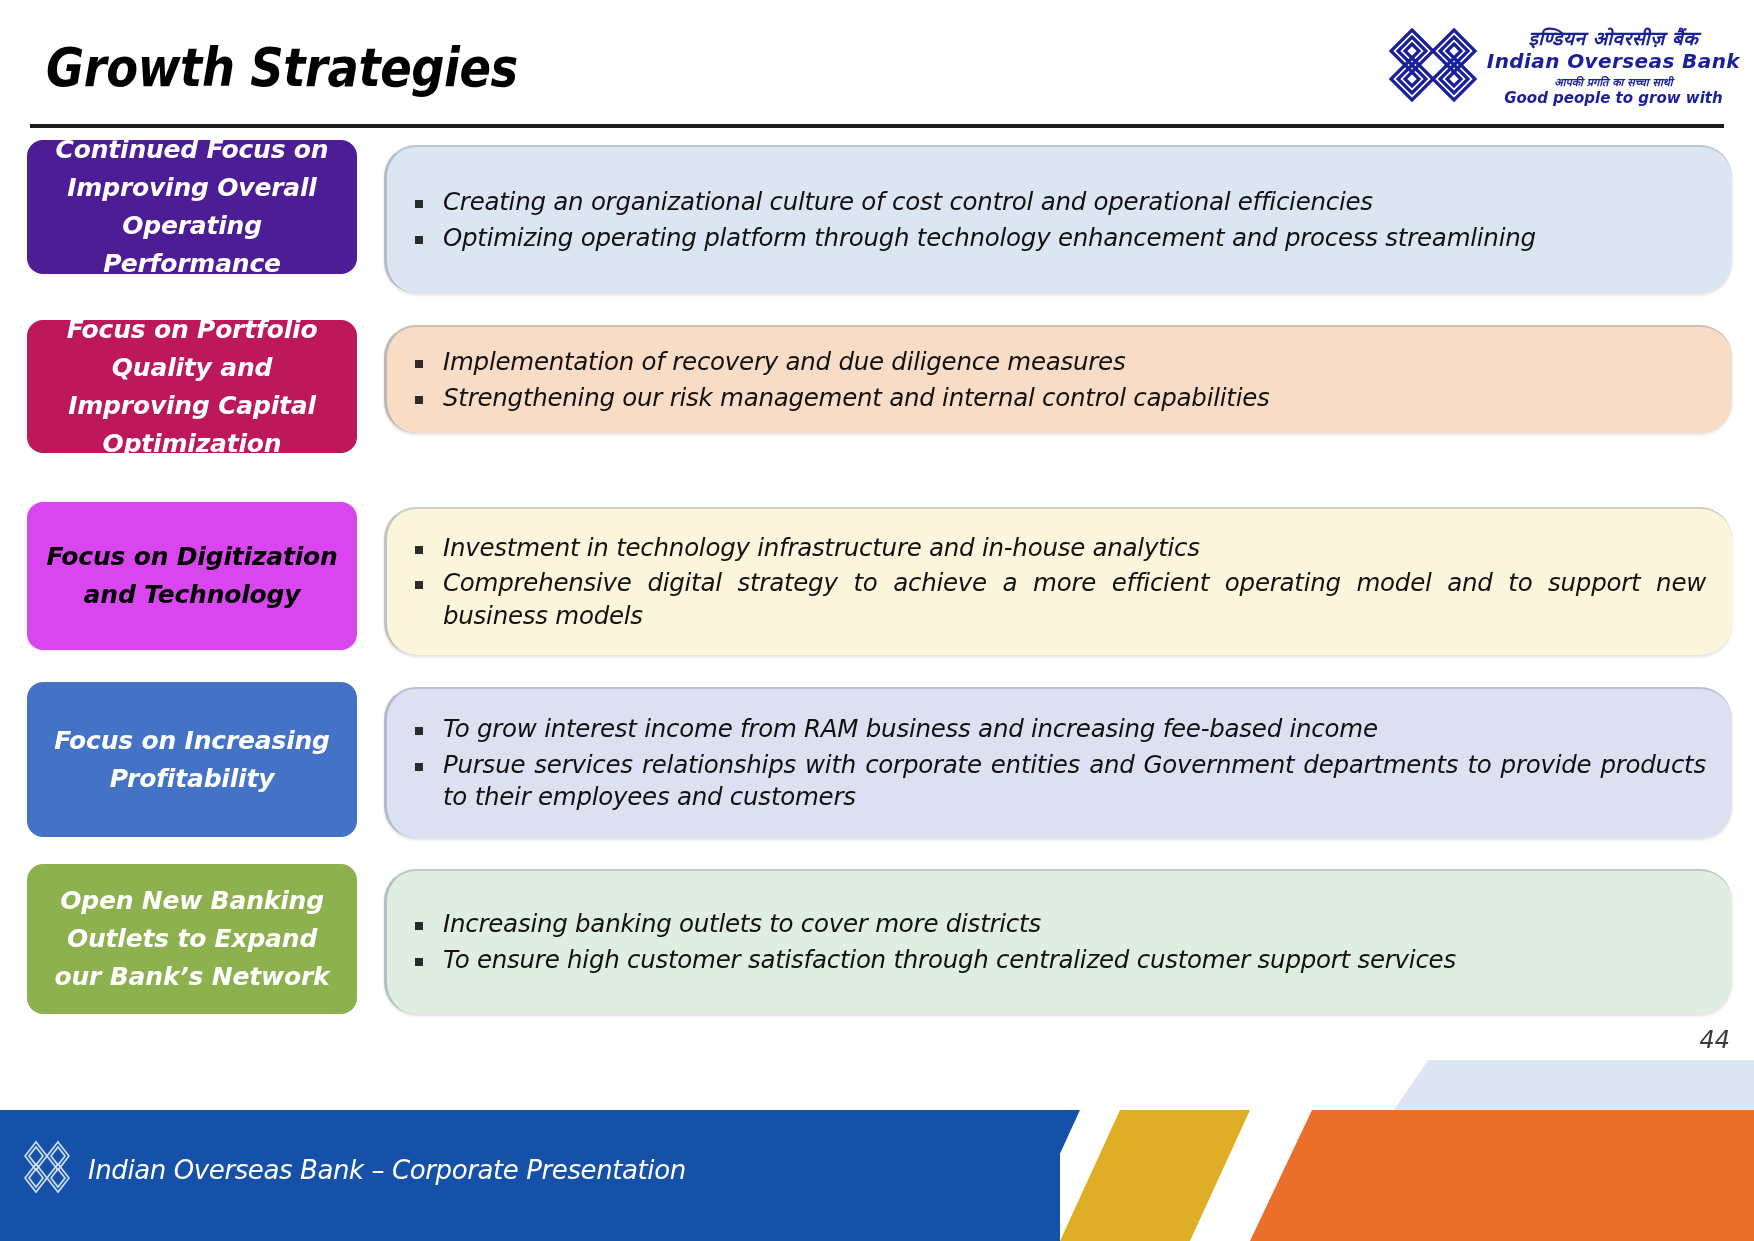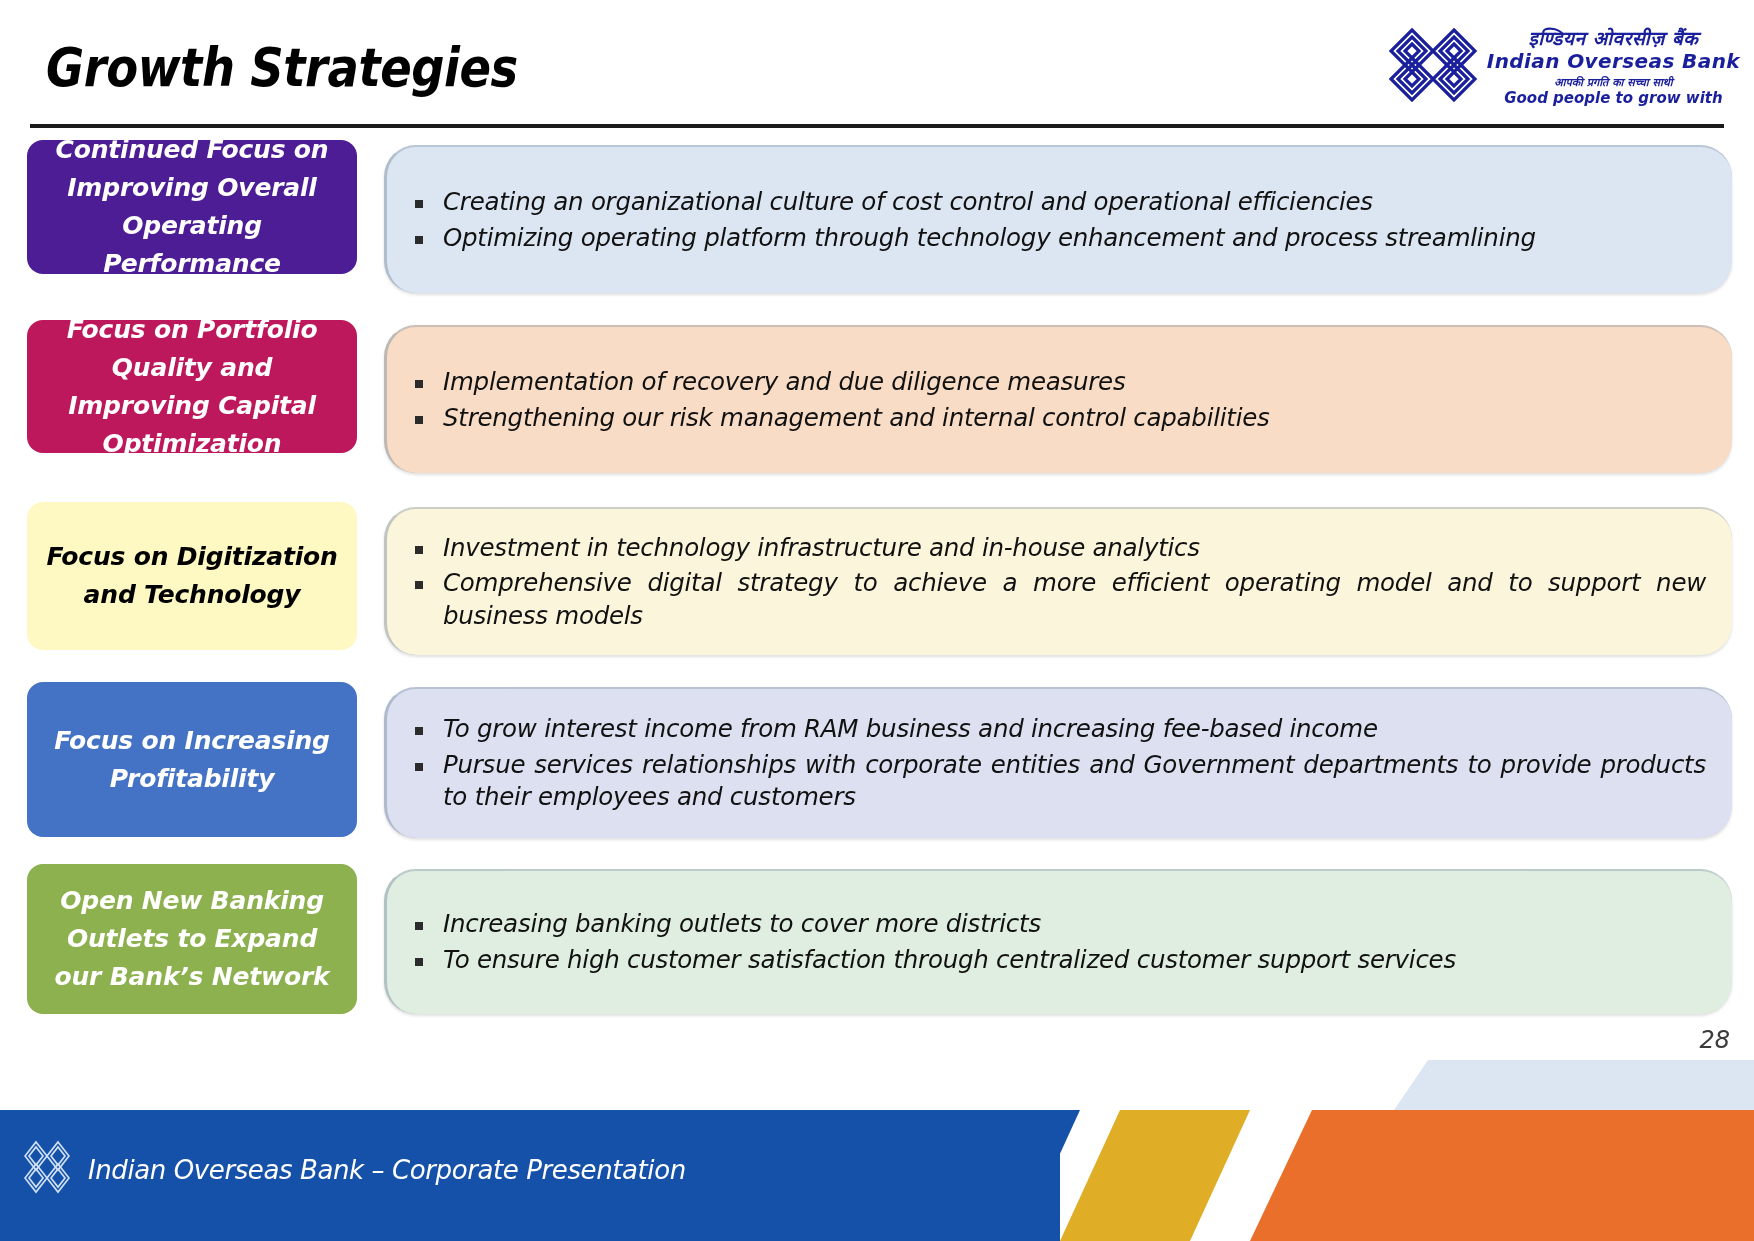--- a/index.html
+++ b/index.html
@@ -146,24 +146,24 @@
     background: #2b2b2b;
   }
 
   
   #row-1 { top: 140px; height: 160px; }
   #row-1 .label-box   { top: 0px;  height: 134px; background: #4c1d95; text-align: center; }
   #row-1 .content-box { top: 5px;  height: 148px; background: #dce6f2; }
 
   #row-2 { top: 320px; height: 160px; }
   #row-2 .label-box   { top: 0px;  height: 133px; background: #be185d; }
-  #row-2 .content-box { top: 5px;  height: 148px; background: #f8dcc5; }
+  #row-2 .content-box { top: 5px;  height: 108px; background: #f8dcc5; }
 
   #row-3 { top: 502px; height: 160px; }
-  #row-3 .label-box   { top: 0px;  height: 148px; background: #fef9c3; color: #000000; }
+  #row-3 .label-box   { top: 0px;  height: 148px; background: #d946ef; color: #000000; }
   #row-3 .content-box { top: 5px;  height: 148px; background: #fbf5dc; }
 
   #row-4 { top: 682px; height: 160px; }
   #row-4 .label-box   { top: 0px;  height: 155px; background: #4472c4; }
   #row-4 .content-box { top: 5px;  height: 151px; background: #dce0f0; }
 
   #row-5 { top: 864px; height: 160px; }
   #row-5 .label-box   { top: 0px;  height: 150px; background: #8cb14e; }
   #row-5 .content-box { top: 5px;  height: 145px; background: #dfeee0; }
 
@@ -304,21 +304,21 @@
   <div class="row" id="row-5">
     <div class="label-box">Open New Banking Outlets to Expand our Bank’s Network</div>
     <div class="content-box">
       <ul class="bullets">
         <li>Increasing banking outlets to cover more districts</li>
         <li>To ensure high customer satisfaction through centralized customer support services</li>
       </ul>
     </div>
   </div>
 
-  <div id="page-number">28</div>
+  <div id="page-number">44</div>
 
   <div id="footer">
     <div id="footer-lightband"></div>
     <div id="footer-bar"></div>
     <div class="footer-wedge" id="wedge-blue"></div>
     <div class="footer-wedge" id="wedge-yellow"></div>
     <div class="footer-wedge" id="wedge-orange"></div>
     <svg id="footer-logo" viewBox="0 0 46 68">
       <g fill="none" stroke="#cfe0f5" stroke-width="1.7">
         <path d="M12 2 L23 16 L12 30 L1 16 Z"></path>

